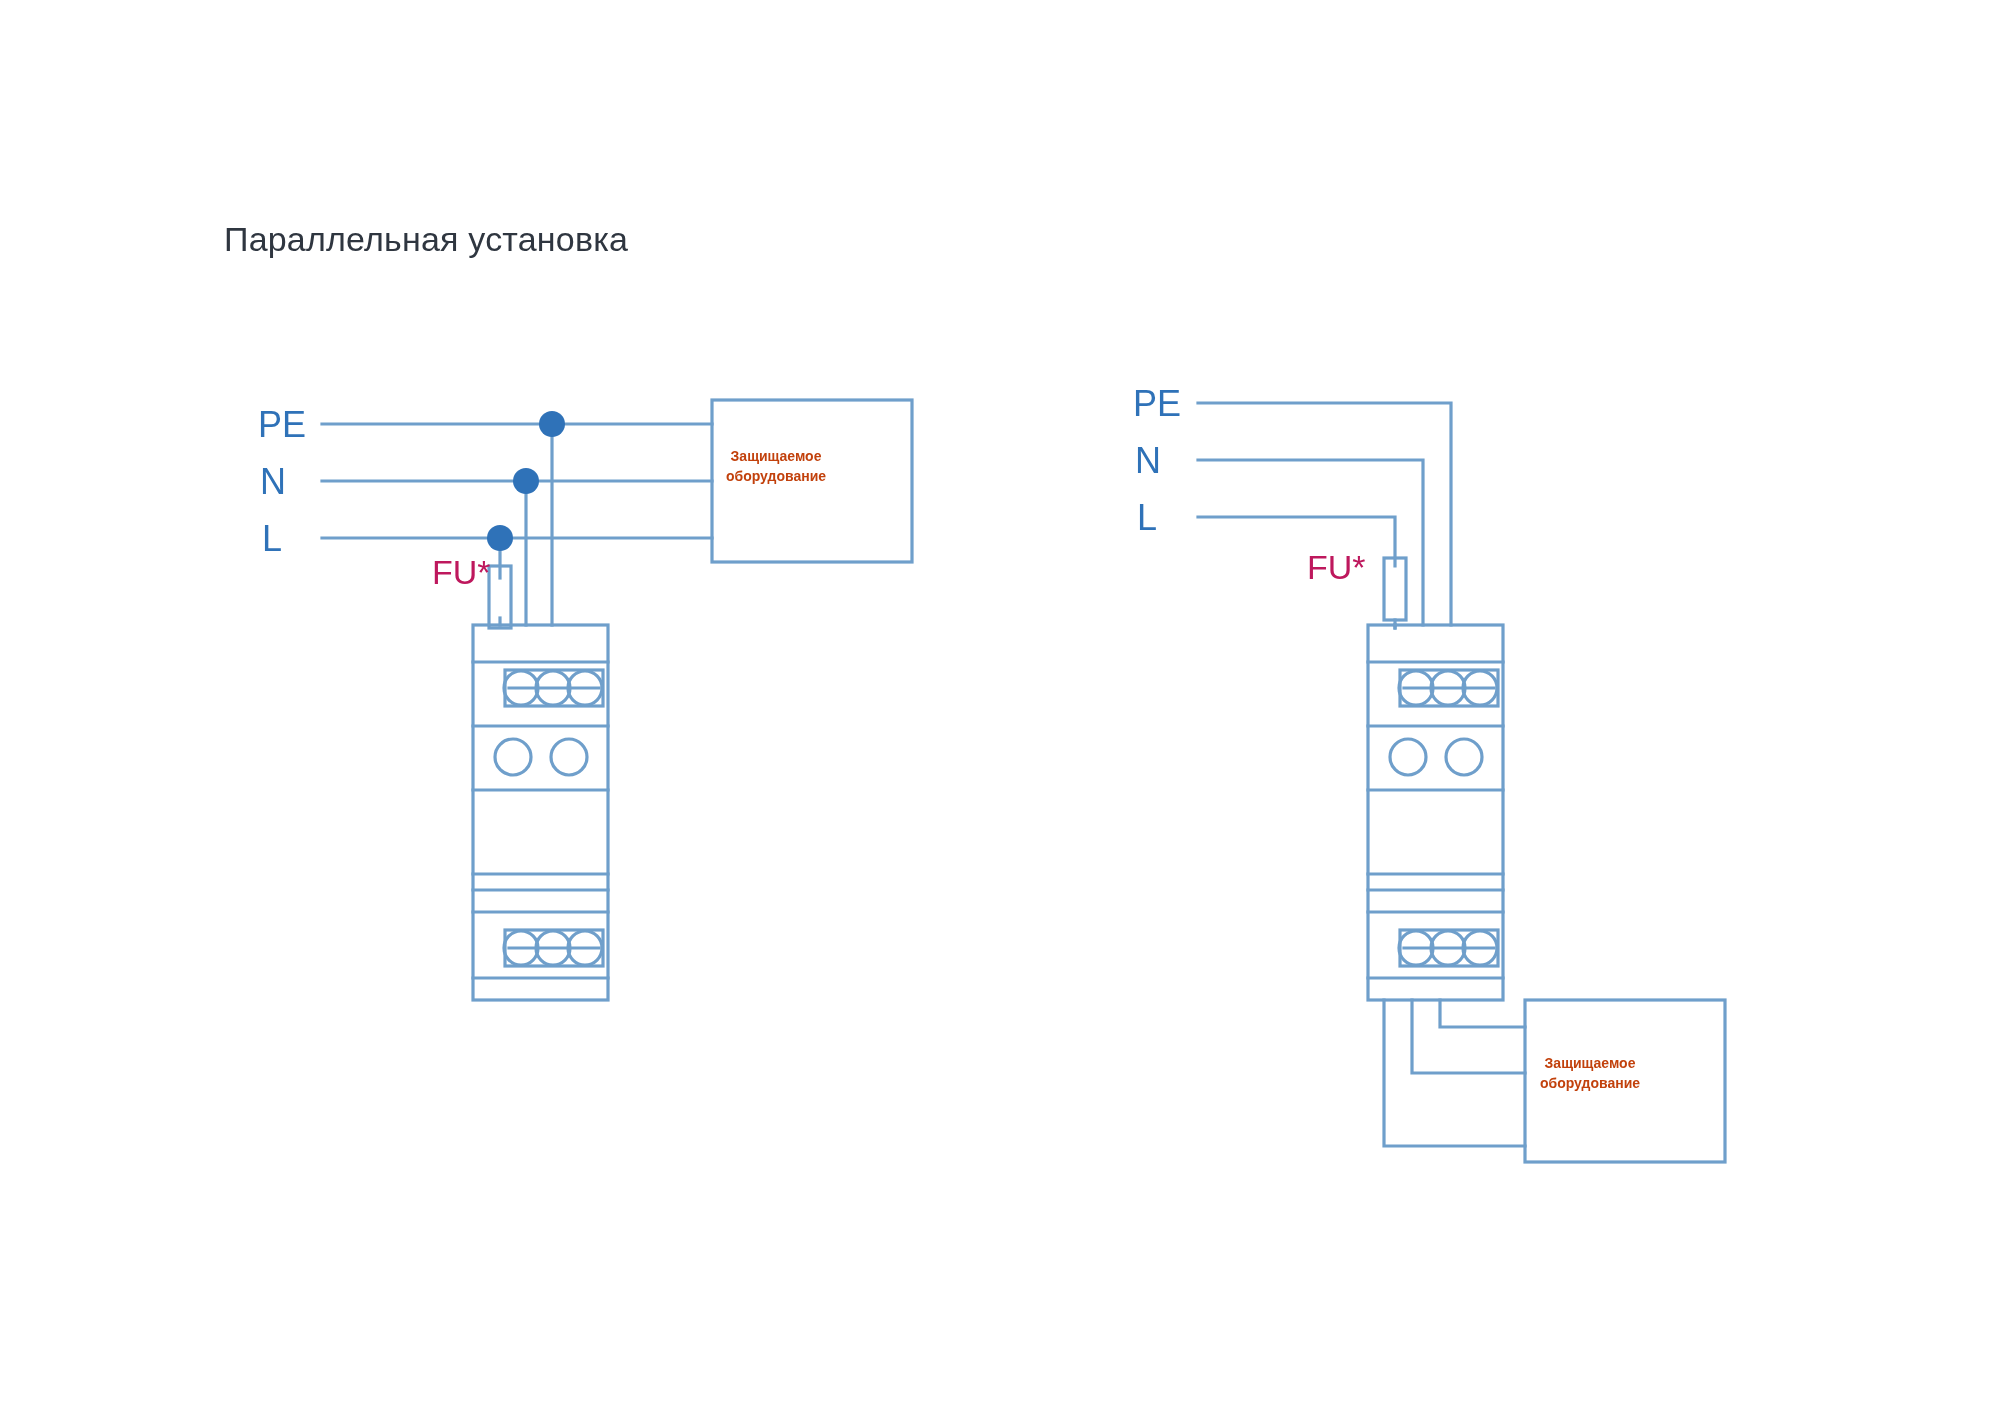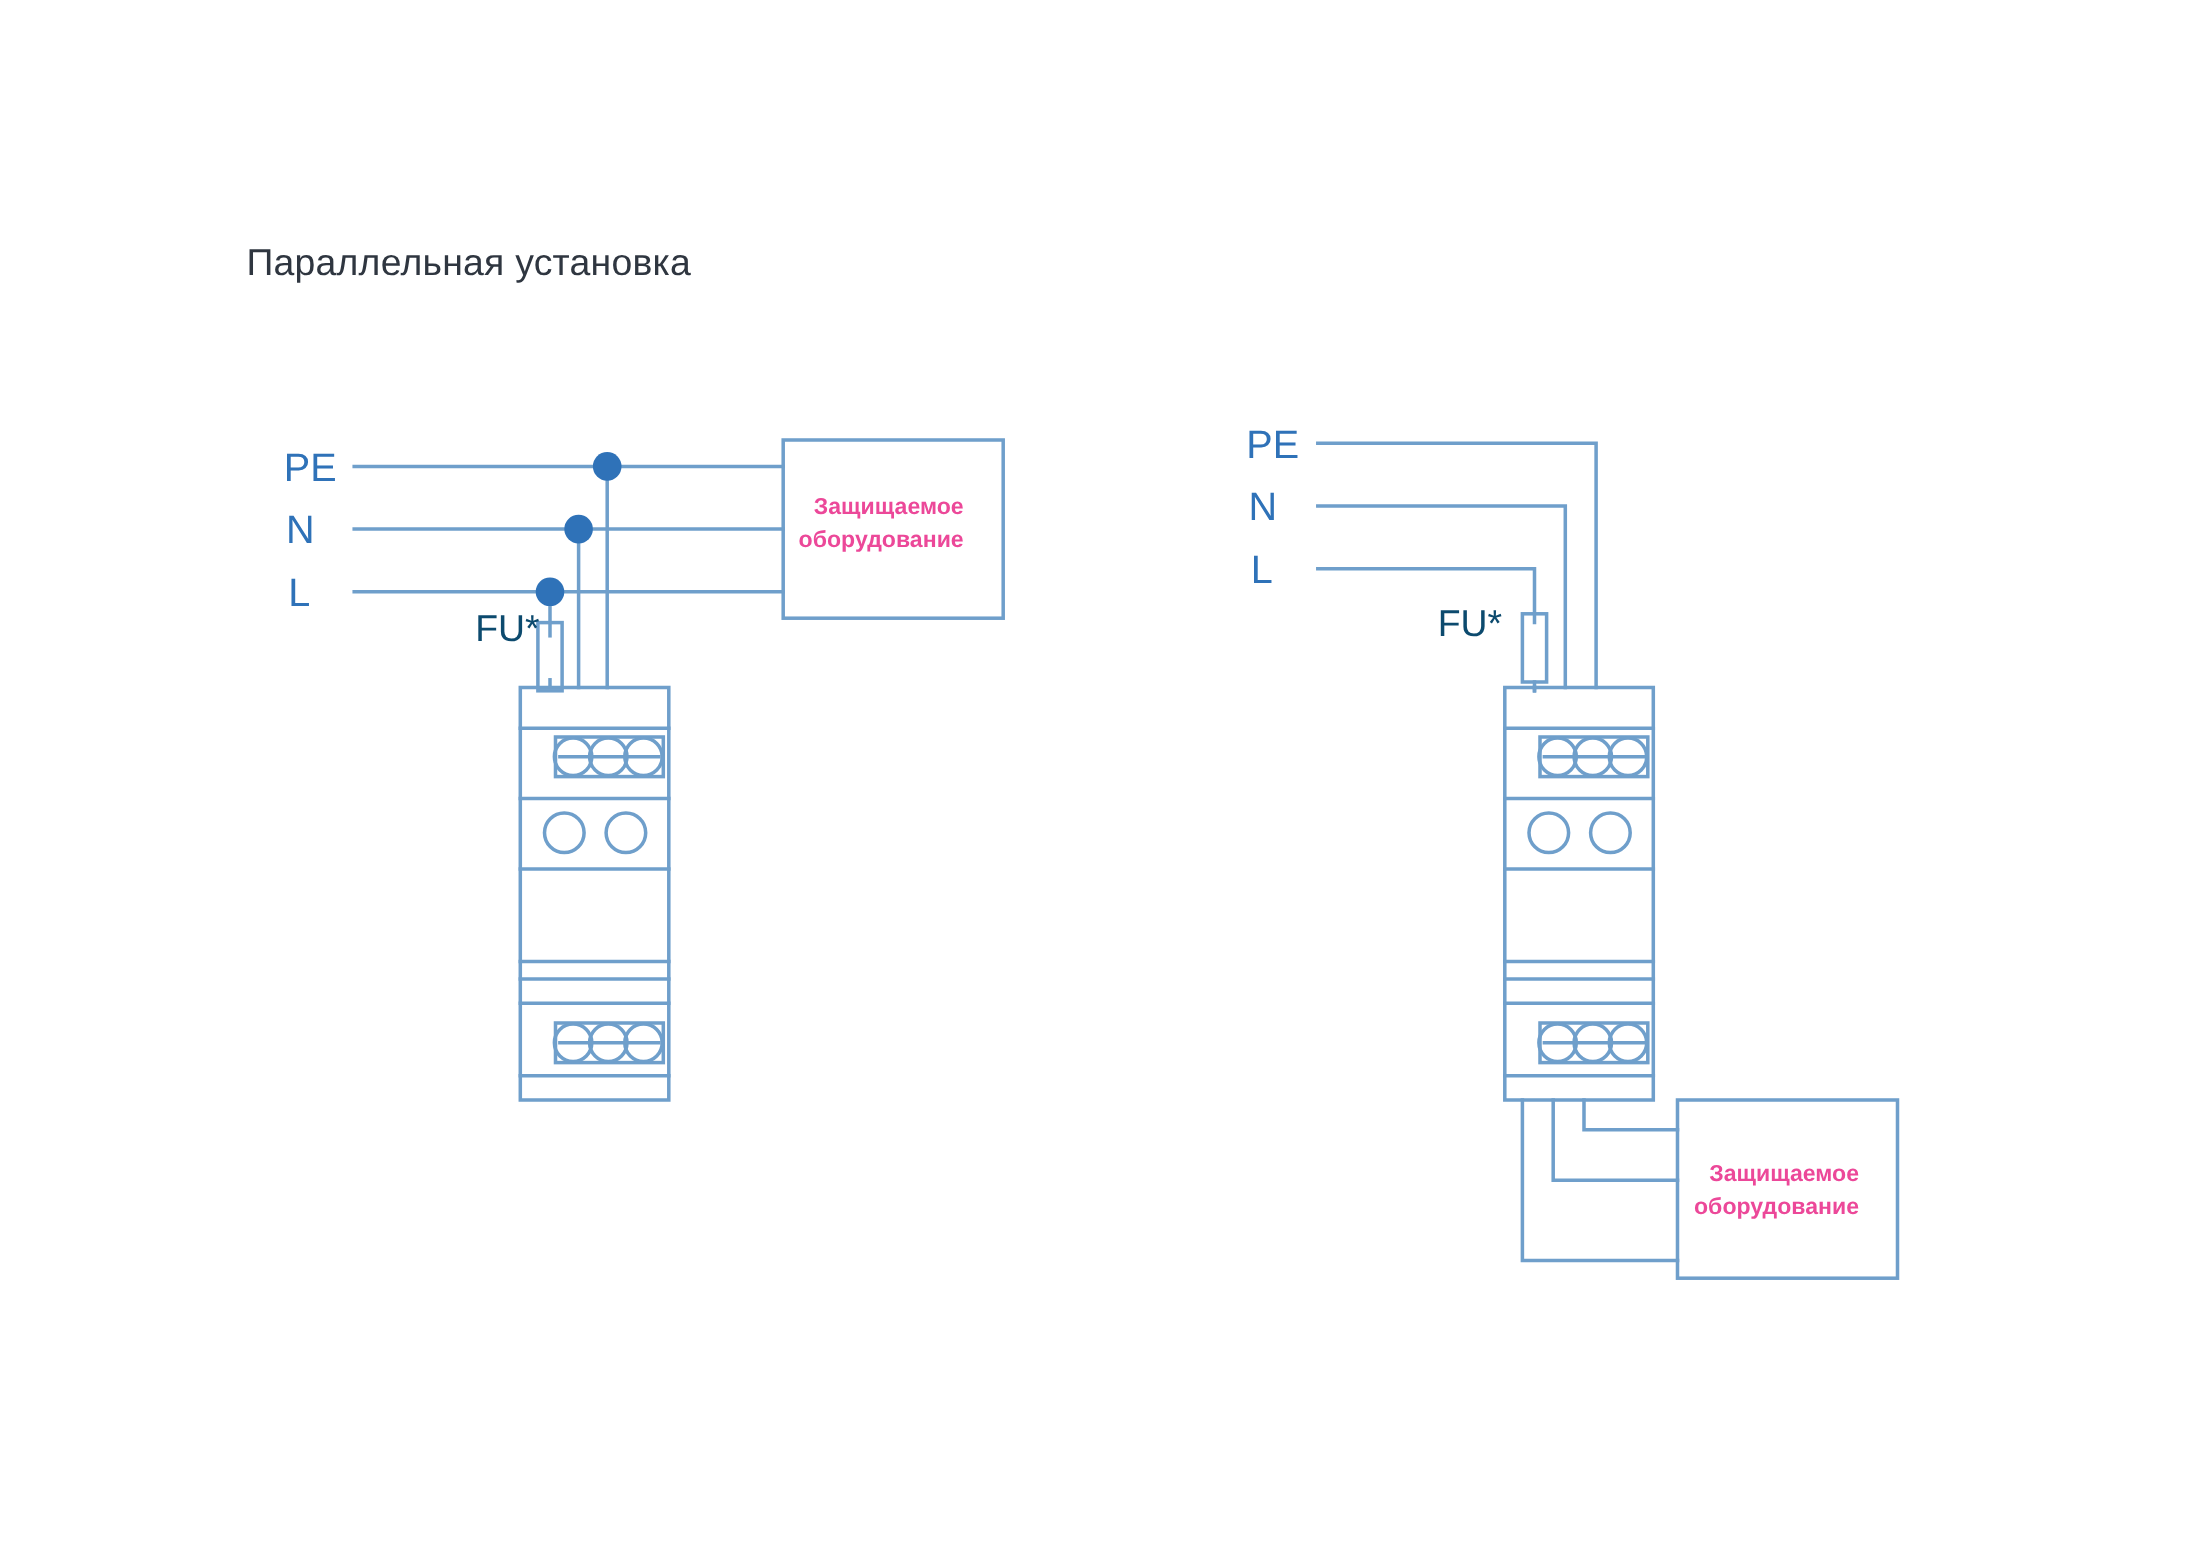--- a/index.html
+++ b/index.html
@@ -38,32 +38,32 @@
   .rail-label {
     position: absolute;
     font-size: 36px;
     color: #2f72b8;
     font-weight: 400;
     white-space: nowrap;
   }
   .fu-label {
     position: absolute;
     font-size: 34px;
-    color: #0c4a6e;
+    color: #be185d;
     font-weight: 400;
     white-space: nowrap;
   }
   .eq-text {
     position: absolute;
-    font-size: 21px;
-    color: #ec4899;
+    font-size: 14px;
+    color: #c2410c;
     font-weight: 600;
     line-height: 1.45;
     white-space: nowrap;
-    text-align: right;
+    text-align: center;
   }
   
   #lbl-pe-1 { left: 258px; top: 404px; }
   #lbl-n-1  { left: 260px; top: 461px; }
   #lbl-l-1  { left: 262px; top: 518px; }
   #fu-1     { left: 432px; top: 553px; }
   #eq-1     { left: 726px; top: 446px; }
 
   
   #lbl-pe-2 { left: 1133px; top: 383px; }

